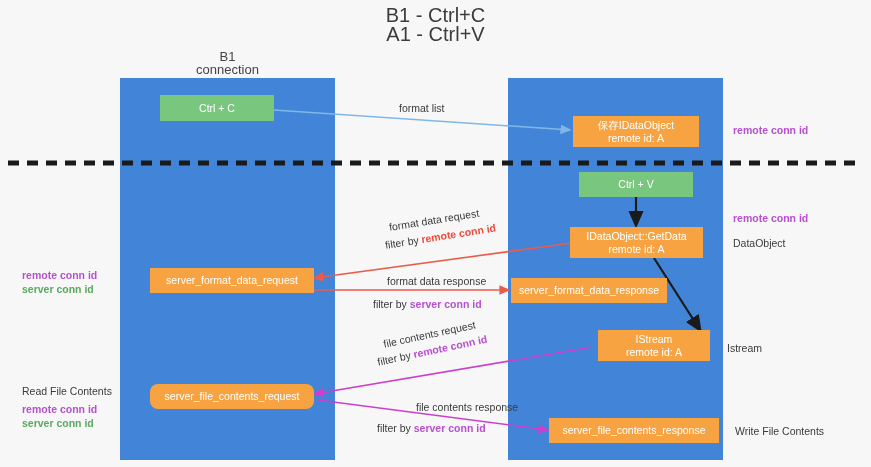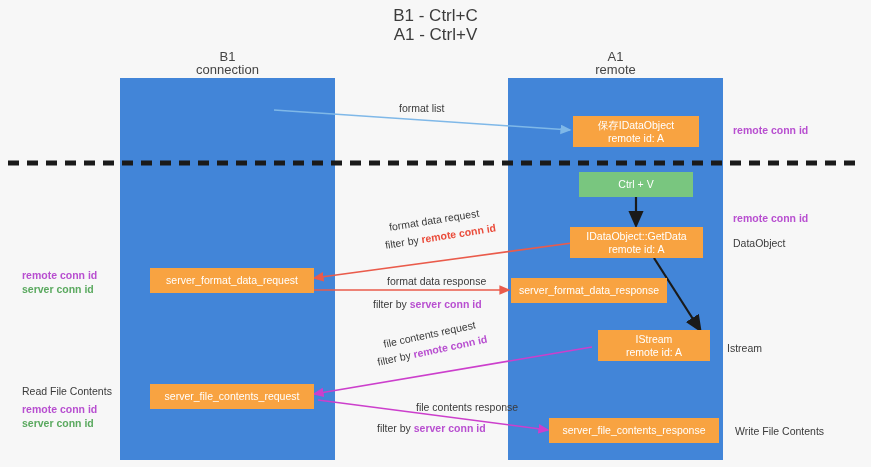--- a/index.html
+++ b/index.html
@@ -22,21 +22,21 @@
     width: 871px;
     height: 467px;
     pointer-events: none;
   }
   .title {
     position: absolute;
     left: 0;
     top: 6px;
     width: 871px;
     text-align: center;
-    font-size: 17px;
+    font-size: 20px;
     color: #3c3c3c;
     line-height: 19px;
     white-space: pre-line;
   }
   .col-head {
     position: absolute;
     text-align: center;
     font-size: 13px;
     color: #444;
     line-height: 13px;
@@ -86,22 +86,20 @@
 </head>
 <body>
 
 <div id="canvas">
 
   <div class="title">B1 - Ctrl+C
 A1 - Ctrl+V</div>
 
   <div class="col-head" style="left:120px; top:50px; width:215px;">B1
 connection</div>
-  <div class="col-head" style="left:508px; top:50px; width:215px;">A1
-remote</div>
 
   <div class="lane" style="left:120px; top:78px; width:215px; height:382px;"></div>
   <div class="lane" style="left:508px; top:78px; width:215px; height:382px;"></div>
 
   <svg class="layer">
     <defs>
       <marker id="ah-blue" markerWidth="7" markerHeight="7" refX="6" refY="3" orient="auto">
         <path d="M0,0 L7,3 L0,6 z" fill="#7fb8e8"></path>
       </marker>
       <marker id="ah-red" markerWidth="7" markerHeight="7" refX="6" refY="3" orient="auto">
@@ -125,37 +123,38 @@
 
     <line x1="314" y1="290" x2="509" y2="290" stroke="#ea5b4b" stroke-width="1.6" marker-end="url(#ah-red)"></line>
 
     <line x1="654" y1="258" x2="700" y2="330" stroke="#1a1a1a" stroke-width="2.2" marker-end="url(#ah-black)"></line>
 
     <line x1="592" y1="347" x2="314" y2="394" stroke="#cc3fcc" stroke-width="1.6" marker-end="url(#ah-magenta)"></line>
 
     <line x1="318" y1="400" x2="548" y2="430" stroke="#cc3fcc" stroke-width="1.6" marker-end="url(#ah-magenta)"></line>
   </svg>
 
+  <div class="node green" style="left:160px; top:95px; width:114px; height:26px;">Ctrl + C</div>
 
   <div class="node orange" style="left:573px; top:116px; width:126px; height:31px;">保存IDataObject
 remote id: A</div>
 
   <div class="node green" style="left:579px; top:172px; width:114px; height:25px;text-align:center;">Ctrl + V</div>
 
   <div class="node orange" style="left:570px; top:227px; width:133px; height:31px;">IDataObject::GetData
 remote id: A</div>
 
   <div class="node orange" style="left:598px; top:330px; width:112px; height:31px;">IStream
 remote id: A</div>
 
   <div class="node orange" style="left:150px; top:268px; width:164px; height:25px;">server_format_data_request</div>
 
   <div class="node orange" style="left:511px; top:278px; width:156px; height:25px;">server_format_data_response</div>
 
-  <div class="node orange" style="left:150px; top:384px; width:164px; height:25px;">server_file_contents_request</div>
+  <div class="node orange" style="left:150px; top:384px; width:164px; height:25px;border-radius:8px;">server_file_contents_request</div>
 
   <div class="node orange" style="left:549px; top:418px; width:170px; height:25px;">server_file_contents_response</div>
 
   <div class="edge-label" style="left:399px; top:101px;">format list</div>
 
   <div class="edge-label rot-a" style="left:388px; top:220px;">format data request</div>
   <div class="edge-label rot-a" style="left:384px; top:238px;"><span>filter by </span><span class="hl-red">remote conn id</span></div>
 
   <div class="edge-label" style="left:387px; top:274px;">format data response</div>
   <div class="edge-label" style="left:373px; top:297px;"><span>filter by </span><span class="hl-purple">server conn id</span></div>

